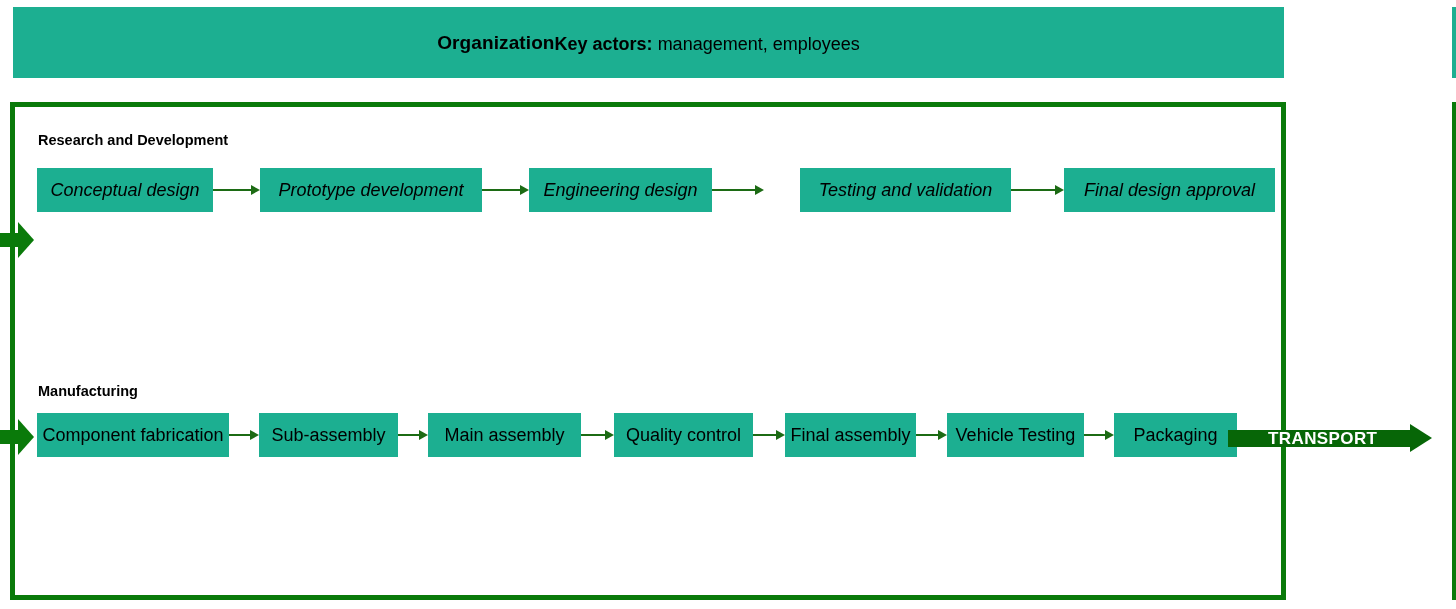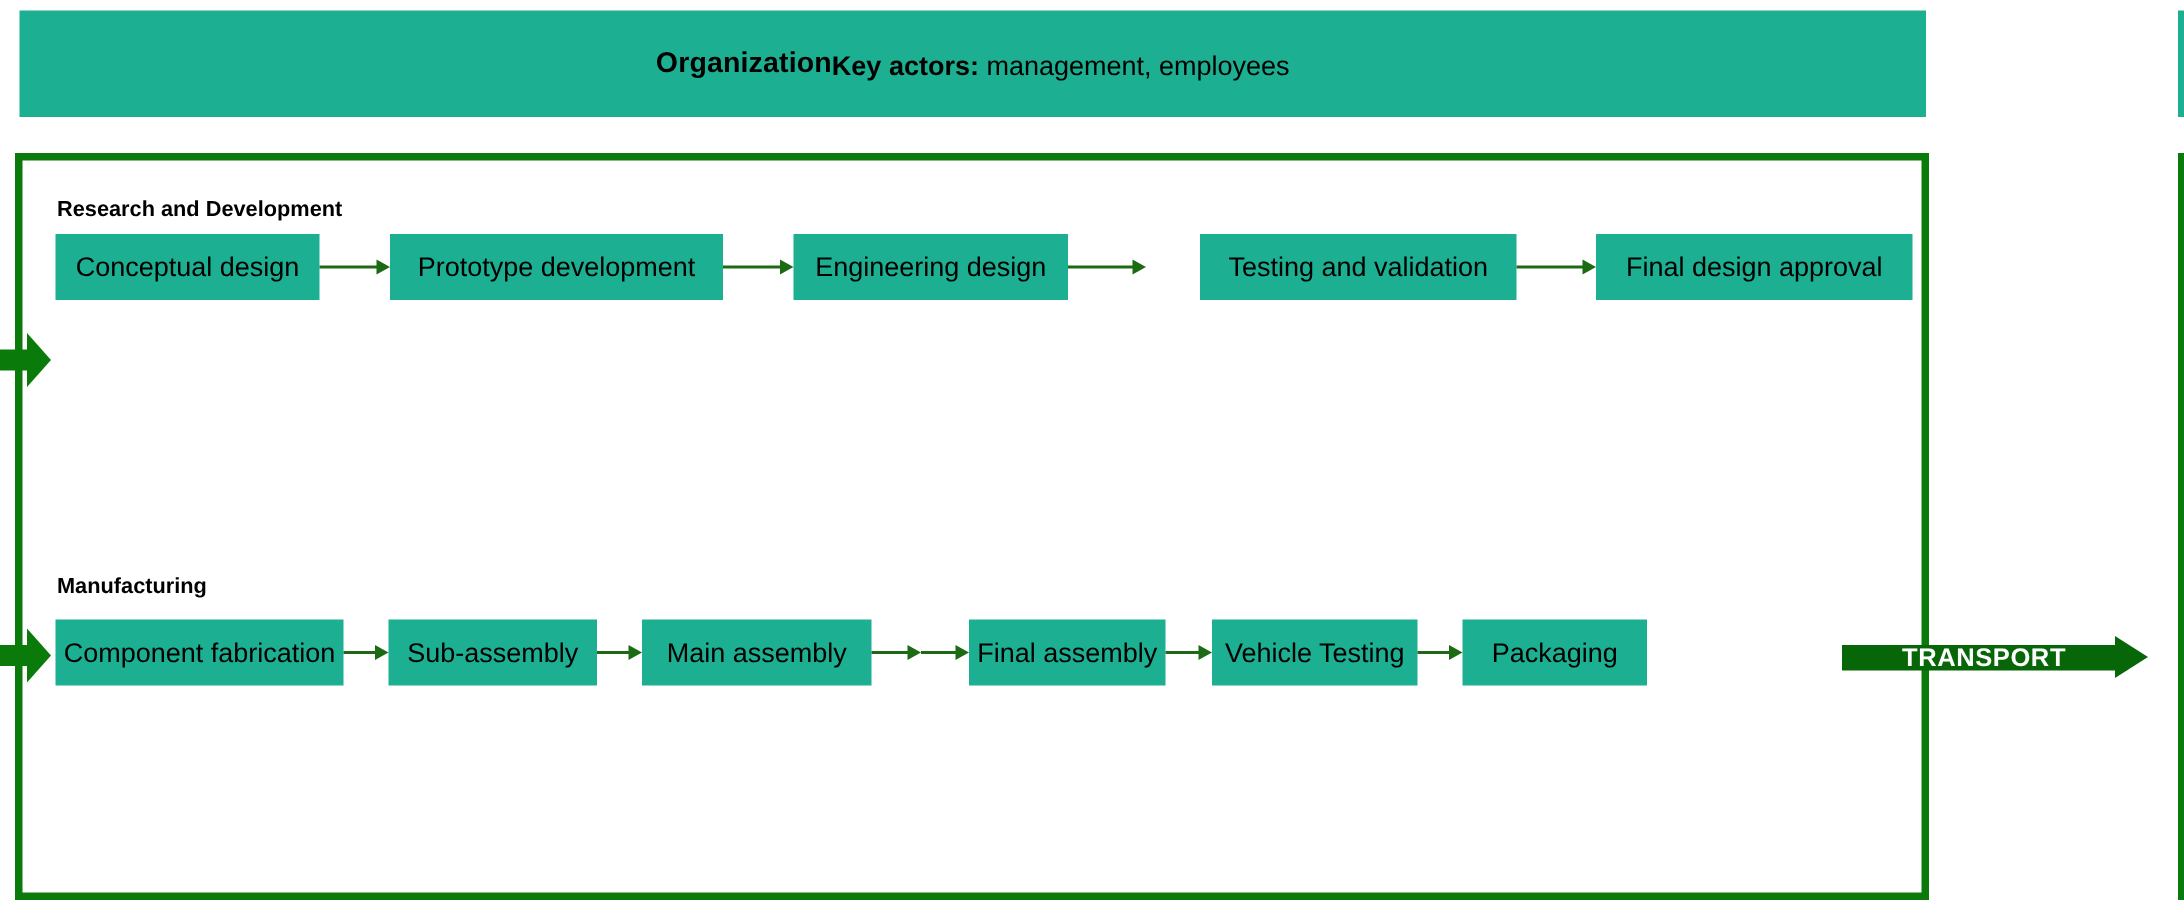--- a/index.html
+++ b/index.html
@@ -46,21 +46,21 @@
   
   .section-label{
     position:absolute;font-size:14.5px;font-weight:bold;color:#000;
     white-space:nowrap;
   }
   #label-rnd{left:38px;top:132px;}
   #label-mfg{left:38px;top:383px;}
 
   
   .row{position:absolute;height:44px;display:flex;align-items:center;}
-  #row-rnd{left:37px;top:156px;}
+  #row-rnd{left:37px;top:168px;font-style:italic;}
   #row-mfg{left:37px;top:413px;}
 
   .pbox{
     background:var(--teal,#1CAF91);
     height:44px;box-sizing:border-box;
     display:flex;align-items:center;justify-content:center;
     color:#000;font-size:18px;line-height:1;
     padding:0 7px;white-space:nowrap;
     flex:0 0 auto;
   }
@@ -192,20 +192,23 @@
         <div class="shaft" style="width: 22px;"></div>
         <div class="head"></div>
       </div>
       <div class="pbox" style="width: 153px;">
         <span>Main assembly</span>
       </div>
       <div class="arrow" style="width: 33px;">
         <div class="shaft" style="width: 25px;"></div>
         <div class="head"></div>
       </div>
+      <div class="pbox" style="width: 139px;">
+        <span>Quality control</span>
+      </div>
       <div class="arrow" style="width: 32px;">
         <div class="shaft" style="width: 24px;"></div>
         <div class="head"></div>
       </div>
       <div class="pbox" style="width: 131px;">
         <span>Final assembly</span>
       </div>
       <div class="arrow" style="width: 31px;">
         <div class="shaft" style="width: 23px;"></div>
         <div class="head"></div>

